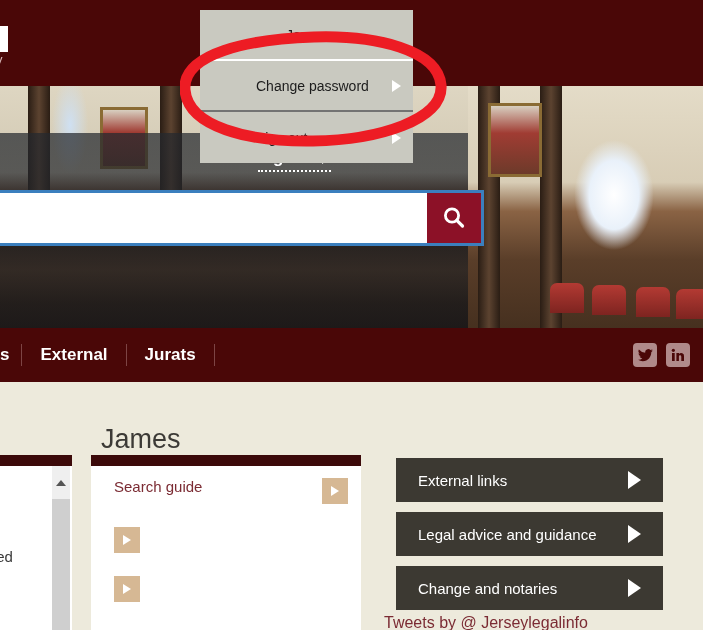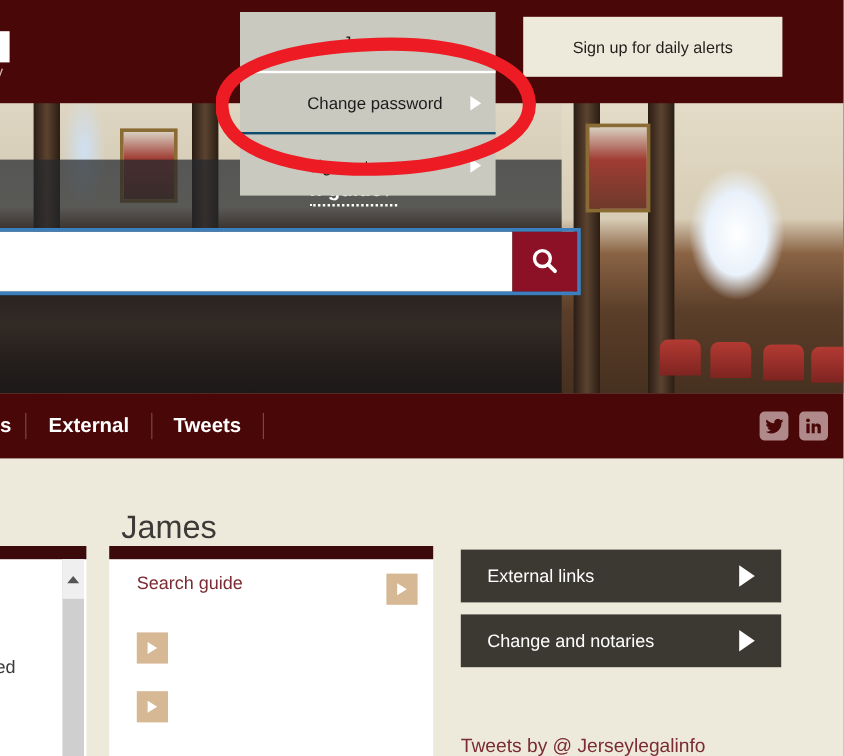--- a/index.html
+++ b/index.html
@@ -128,21 +128,21 @@
     z-index: 30;
   }
   .account-menu-item {
     position: relative;
     height: 51px;
     display: flex;
     align-items: center;
     padding: 0 14px 0 56px;
     color: #1c1c1c;
     font-size: 14px;
-    border-bottom: 2px solid #0c4a6e;
+    border-bottom: 2px solid #737373;
     cursor: pointer;
   }
   .account-menu-item:last-child { border-bottom: none; }
   .account-menu-item.username {
     justify-content: center;
     padding: 0;
     border-bottom: 2px solid #ffffff;
   }
   .menu-arrow {
     position: absolute;
@@ -327,21 +327,21 @@
   .faq-arrow-box .tri {
     width: 0; height: 0;
     border-left: 8px solid #ffffff;
     border-top: 5px solid transparent;
     border-bottom: 5px solid transparent;
   }
 
   
   .link-col {
     position: absolute;
-    left: 384px; top: 458px;
+    left: 396px; top: 458px;
     width: 267px;
   }
   .link-button {
     position: relative;
     height: 44px;
     background: #3C3932;
     color: #ffffff;
     font-size: 15px;
     display: flex;
     align-items: center;
@@ -396,21 +396,20 @@
         <div class="photo-chair" style="left:208px; top:204px;"></div>
       </div>
       <div class="photo-dark-overlay"></div>
     </div>
 
     <div class="hero-topbar">
       <div class="logo-mark"></div>
       <div class="logo-sub">y</div>
     </div>
 
-    <button class="alerts-button">Sign up for daily alerts</button>
 
     <div class="search-guide-link">
       <span>h guide</span>
       <span class="tri"></span>
     </div>
 
     <div class="search-wrap">
       <input class="search-input" type="text" placeholder="" style="">
       <button class="search-button">
         <svg width="26" height="26" viewBox="0 0 26 26">
@@ -434,21 +433,21 @@
       </div>
     </div>
   </div>
 
   <div class="navbar">
     <div class="nav-items">
       <div class="nav-item" style="padding-left:0;padding-right:12px;">s</div>
       <div class="nav-sep"></div>
       <div class="nav-item">External</div>
       <div class="nav-sep"></div>
-      <div class="nav-item">Tweets</div>
+      <div class="nav-item">Jurats</div>
       <div class="nav-sep"></div>
     </div>
 
     <div class="social">
       <div class="social-icon">
         <svg width="15" height="13" viewBox="0 0 16 14">
           <path d="M16 1.7a6.4 6.4 0 0 1-1.9.5A3.3 3.3 0 0 0 15.5.4a6.6 6.6 0 0 1-2.1.8A3.3 3.3 0 0 0 7.7 4a9.3 9.3 0 0 1-6.8-3.4 3.3 3.3 0 0 0 1 4.4A3.2 3.2 0 0 1 .4 4.6a3.3 3.3 0 0 0 2.6 3.2 3.3 3.3 0 0 1-1.5.1 3.3 3.3 0 0 0 3.1 2.3A6.6 6.6 0 0 1 0 11.6a9.3 9.3 0 0 0 5 1.5c6 0 9.4-5.1 9.2-9.7A6.7 6.7 0 0 0 16 1.7z" fill="#4a0707"></path>
         </svg>
       </div>
       <div class="social-icon">
@@ -487,20 +486,24 @@
     <div class="faq-item">
       <div class="faq-arrow-box">
         <span class="tri"></span>
       </div>
     </div>
   </div>
 
   <div class="link-col">
     <div class="link-button">
       <span>External links</span>
+      <span class="tri"></span>
+    </div>
+    <div class="link-button">
+      <span>Legal advice and guidance</span>
       <span class="tri"></span>
     </div>
     <div class="link-button">
       <span>Change and notaries</span>
       <span class="tri"></span>
     </div>
   </div>
 
   <div class="tweets-line">Tweets by @ Jerseylegalinfo</div>
 

